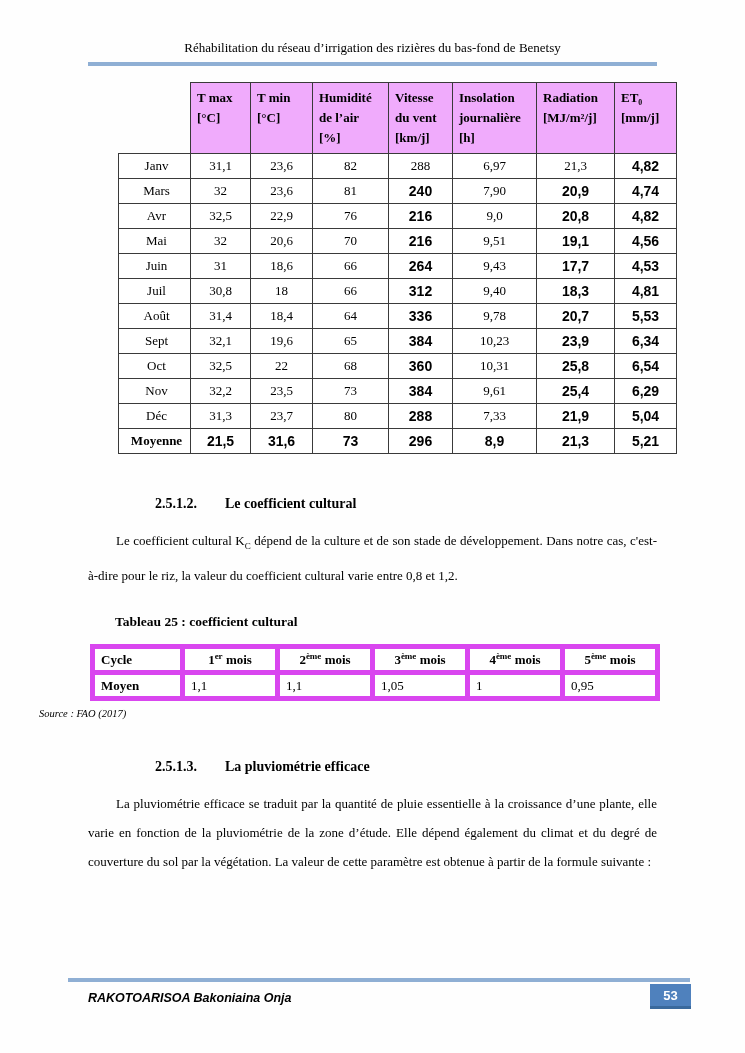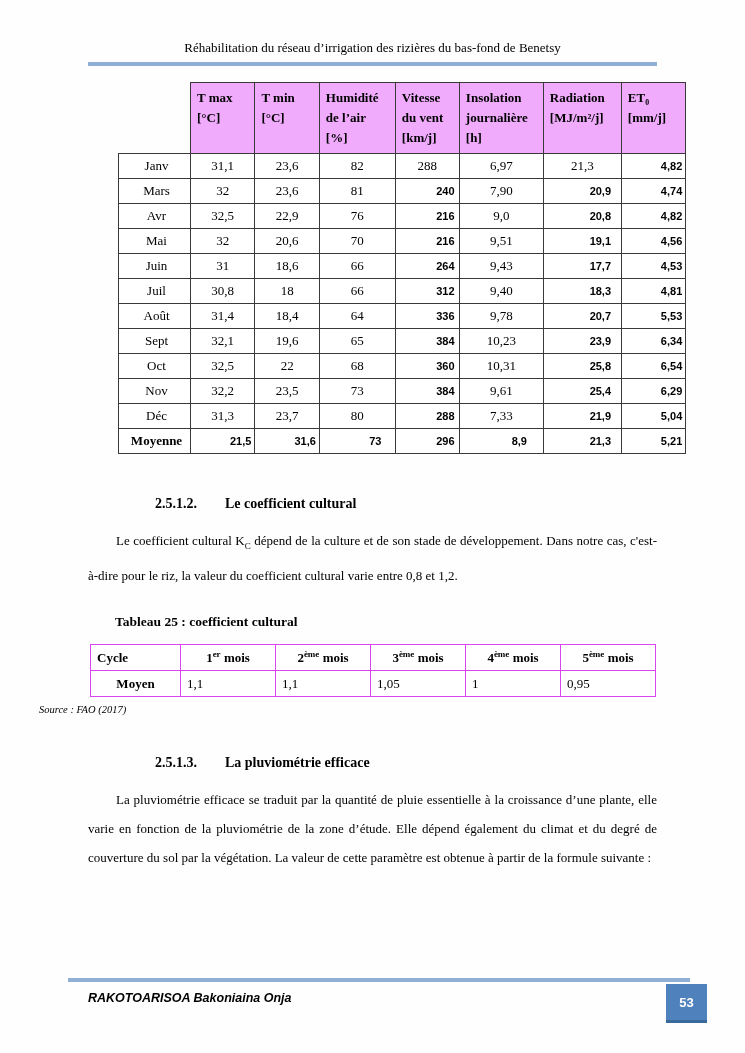--- a/index.html
+++ b/index.html
@@ -74,39 +74,38 @@
     font-size:13px;
     text-align:center;
     padding:1px 3px;
     background:#fff;
   }
   #table24 td.rowlabel { text-align:center; padding-left:7px; }
   #table24 td.lb { font-weight:bold; }
   #table24 td.bcell {
     font-family:"Liberation Sans", sans-serif;
     font-weight:bold;
-    font-size:11px;
-    padding-left:39px;
+    font-size:14px;
   }
   
   #table25 {
     margin:14px 0 0 90px;
     border-collapse:collapse;
   }
   #table25 th, #table25 td {
-    border:1px solid #d946ef;
+    border:5px solid #d946ef;
     height:26px;
     font-size:13px;
     padding:2px 6px;
     background:#fff;
   }
   #table25 th { font-weight:bold; text-align:center; }
   #table25 th.cycle { text-align:left; }
   #table25 td { text-align:left; }
-  #table25 td.rowlabel25 { text-align:center; font-weight:bold; }
+  #table25 td.rowlabel25 { text-align:left; font-weight:bold; }
   #table25 sup { font-size:9px; }
   .source {
     margin:7px 0 0 39px;
     font-style:italic;
     font-size:10.5px;
   }
   
   .footer {
     position:absolute;
     left:0; top:978px;
@@ -121,22 +120,22 @@
   }
   .author {
     margin:9px 0 0 88px;
     font-family:"Liberation Sans", sans-serif;
     font-style:italic;
     font-weight:bold;
     font-size:12.5px;
   }
   .page-badge {
     position:absolute;
-    left:666px; top:6px;
-    width:41px; height:39px;
+    left:650px; top:6px;
+    width:41px; height:25px;
     background:#4f81bd;
     border-bottom:3px solid #3a699c;
     color:#fff;
     font-family:"Liberation Sans", sans-serif;
     font-weight:bold;
     font-size:13px;
     display:flex; align-items:center; justify-content:center;
   }
   sub { font-size:9px; }
 </style>

